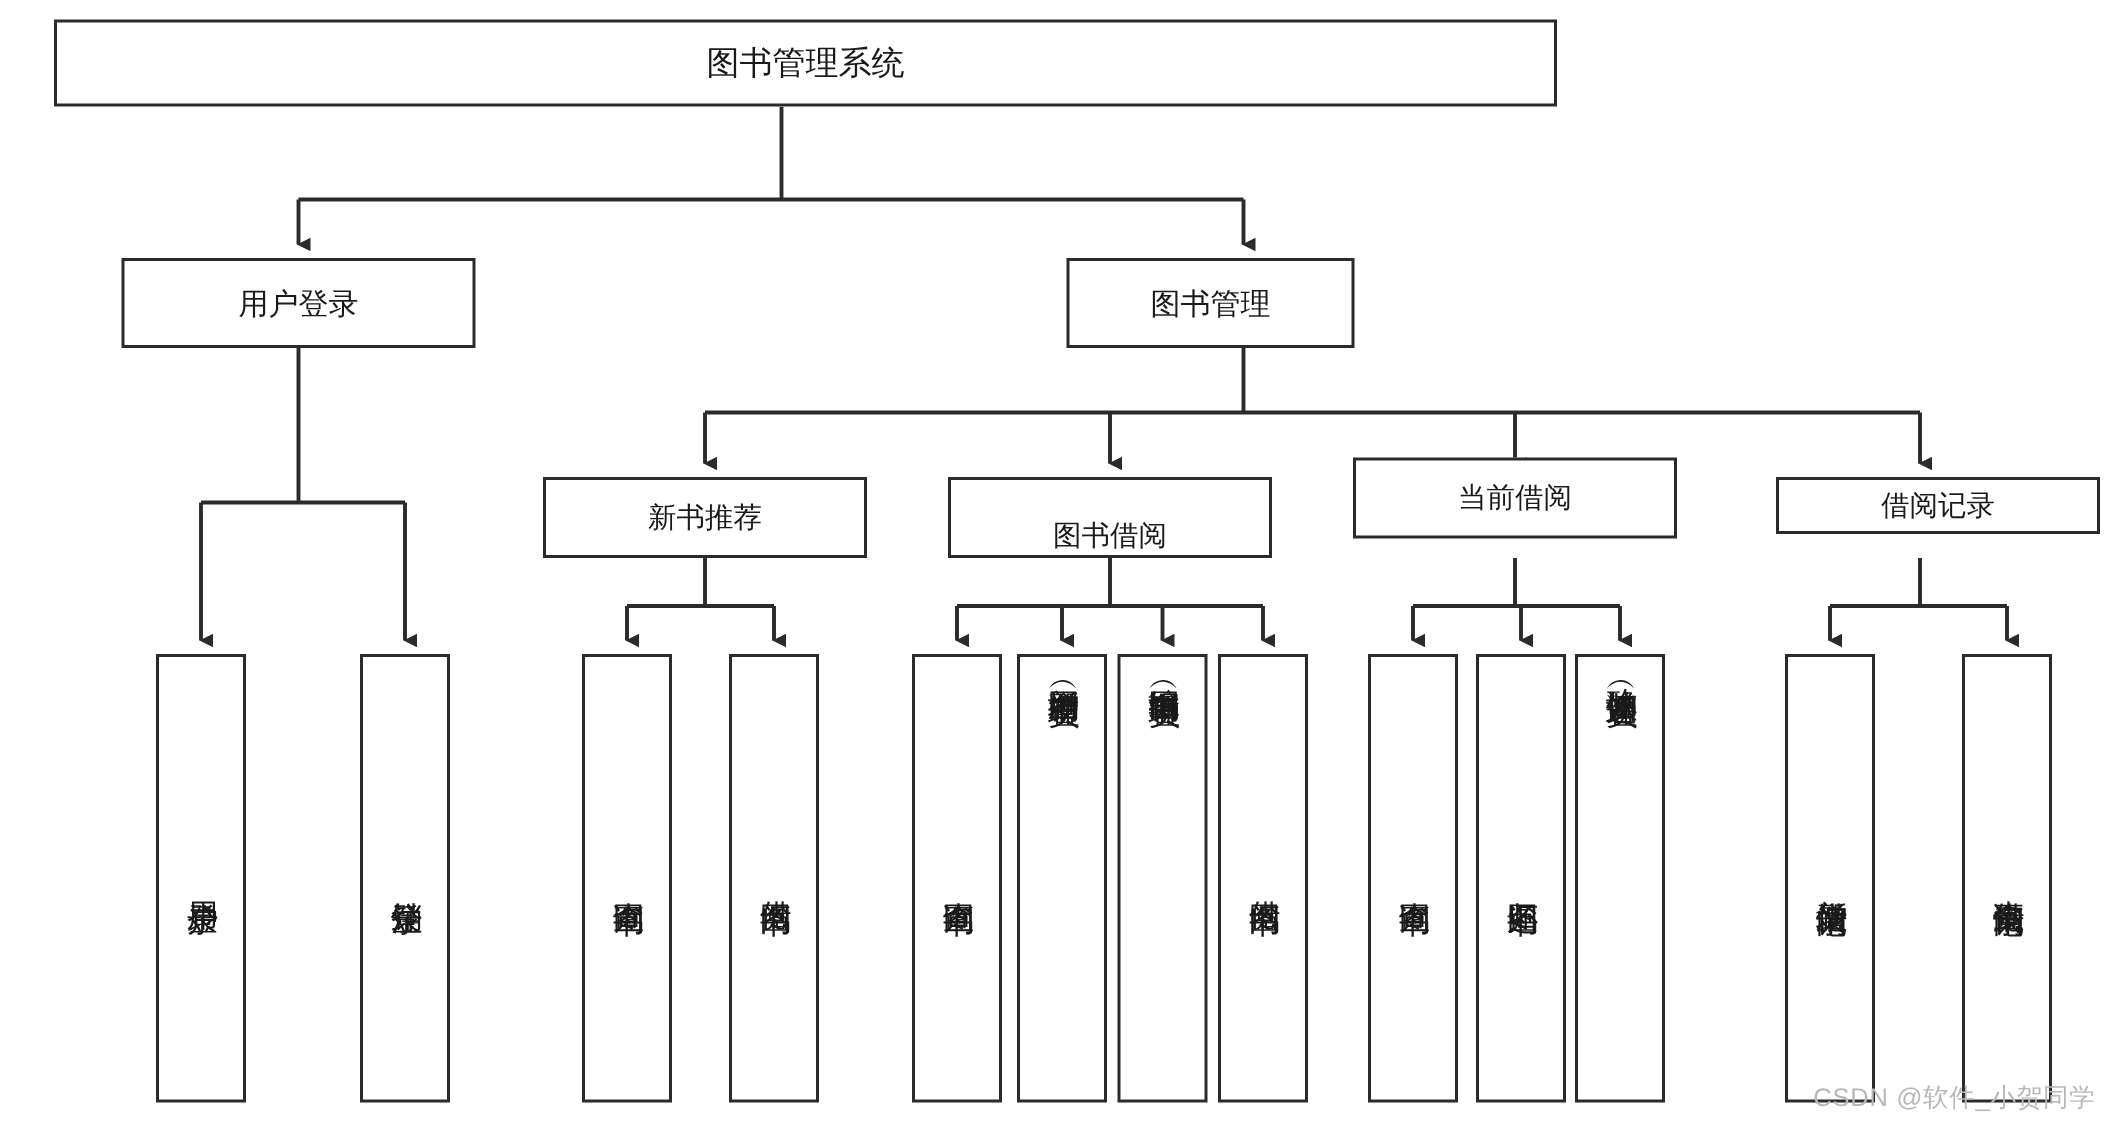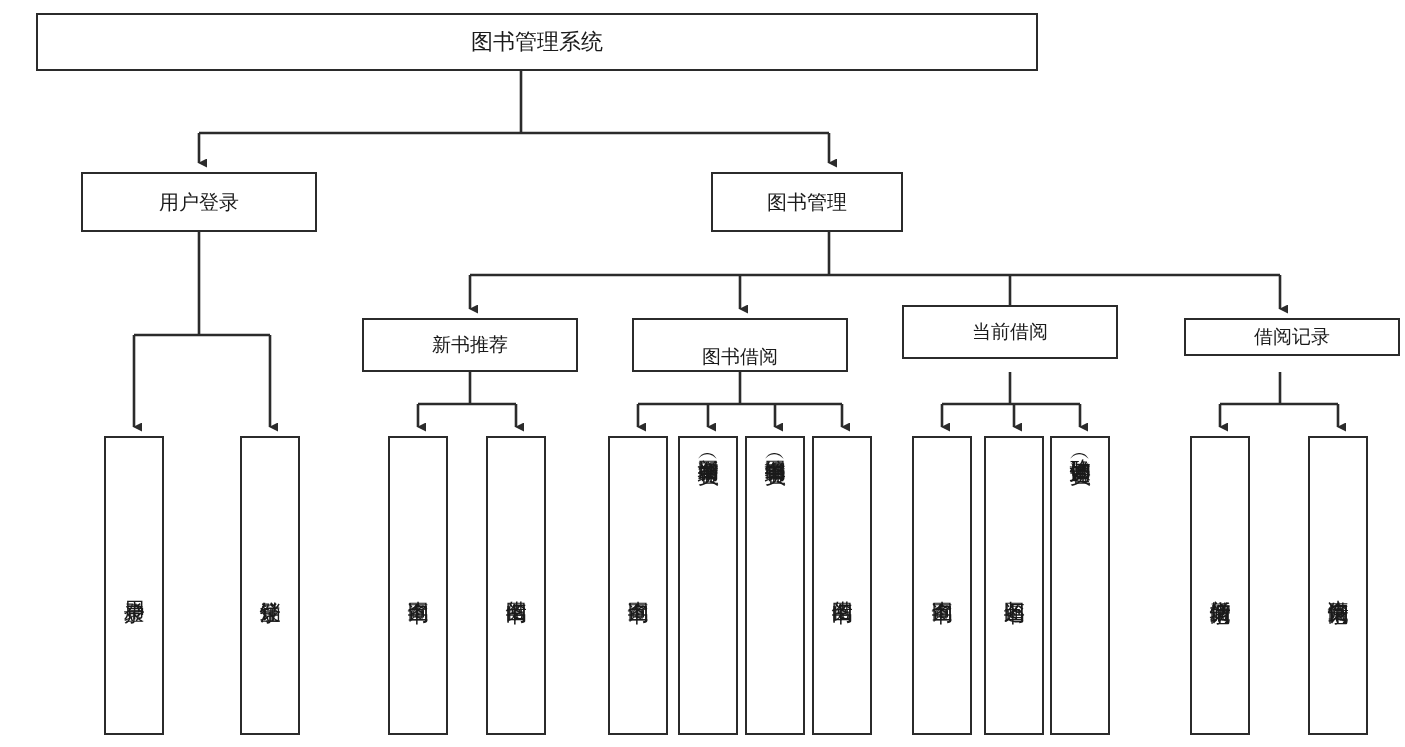--- a/index.html
+++ b/index.html
@@ -178,13 +178,14 @@
         <span class="vtext">确认归还（管理员）</span>
       </div>
       <div class="node leaf" style="left: 1190px; top: 436px; width: 60px; height: 299px;">
         <span class="vtext">新增借阅记录</span>
       </div>
       <div class="node leaf" style="left: 1308px; top: 436px; width: 60px; height: 299px;">
         <span class="vtext">查询借阅记录</span>
       </div>
     </div>
 
+  <div class="watermark">CSDN @软件_小贺同学</div>
 </div>
 
 </body></html>

